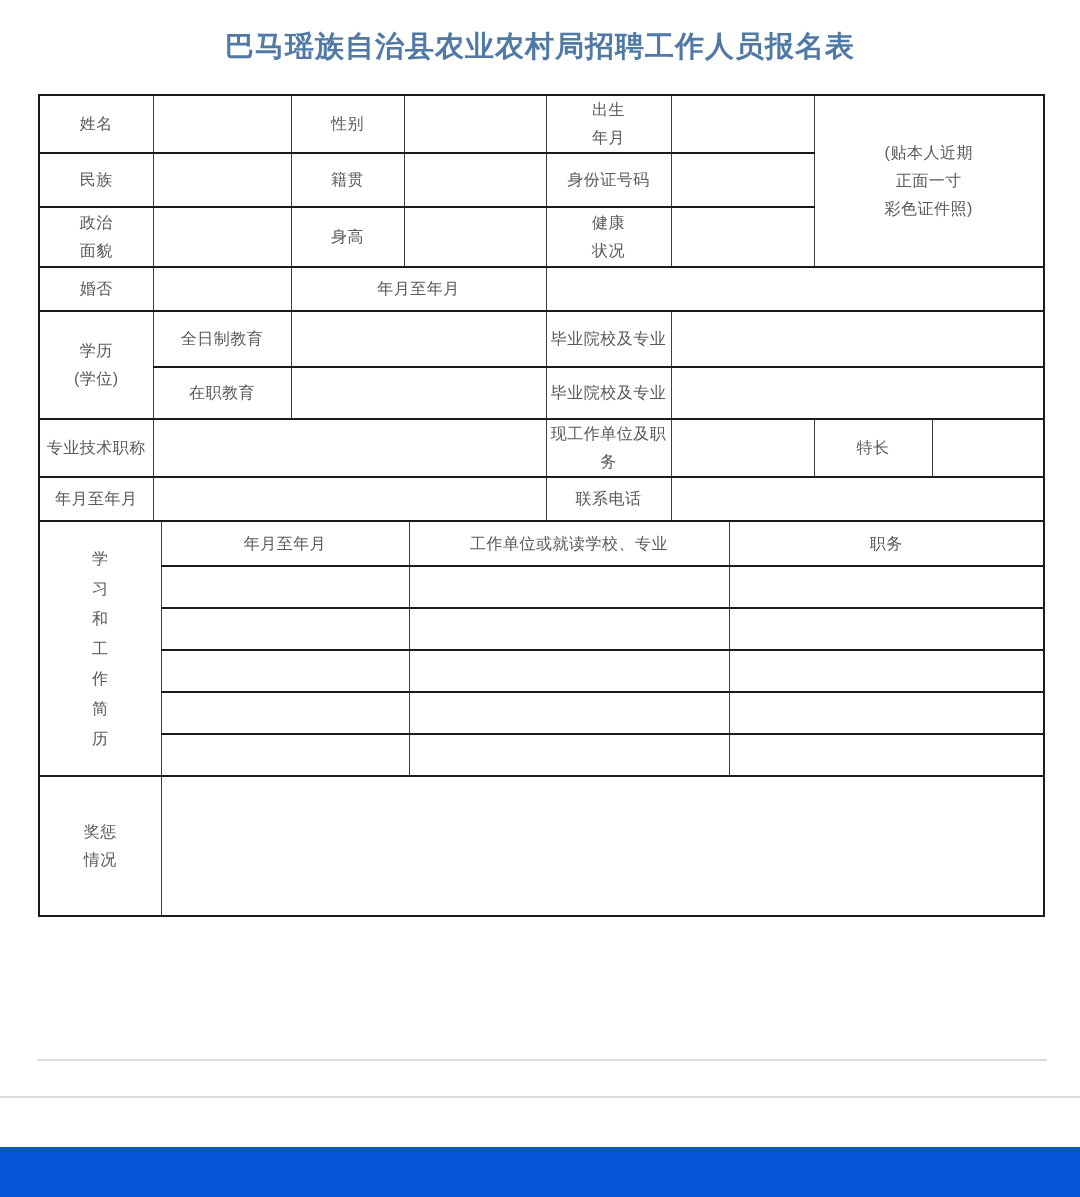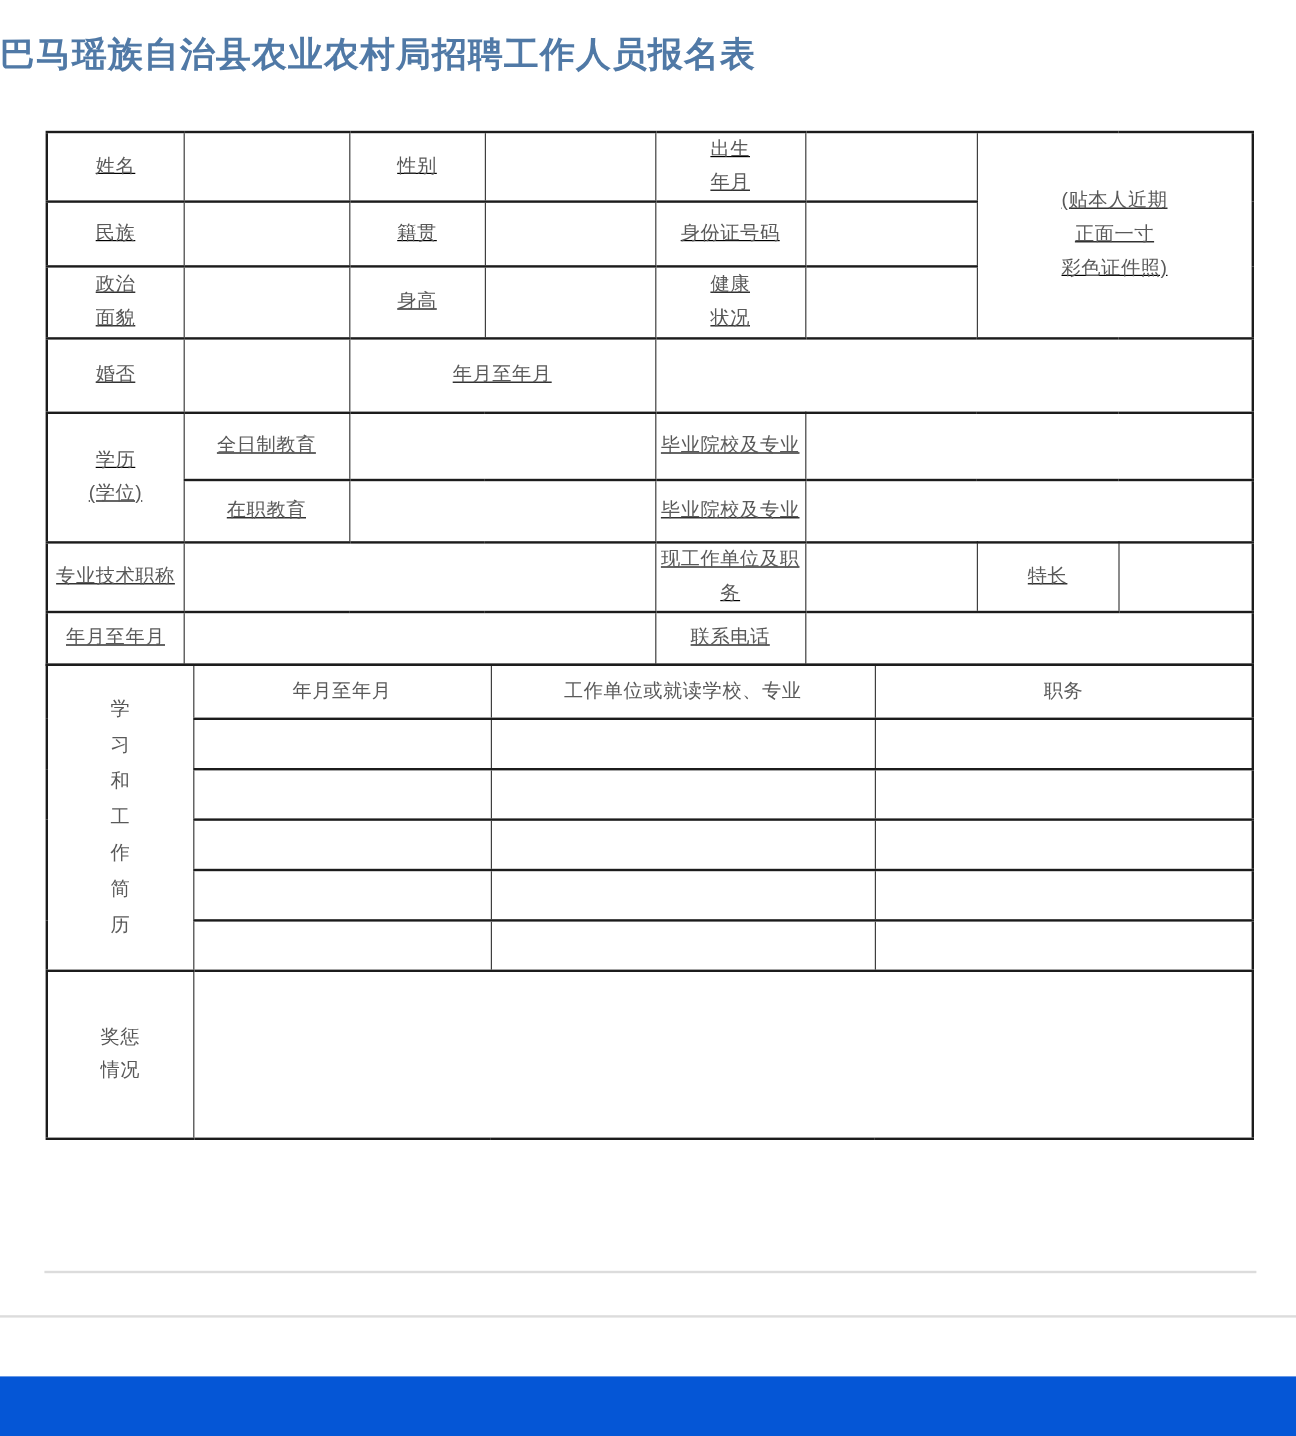--- a/index.html
+++ b/index.html
@@ -8,32 +8,33 @@
     width: 1080px;
     height: 1197px;
     position: relative;
     background: #ffffff;
     font-family: "Liberation Sans", "DejaVu Sans", sans-serif;
     overflow: hidden;
   }
   .page-title {
     padding-top: 26px;
     line-height: 40px;
+    text-align: center;
     font-size: 29px;
     font-weight: bold;
     letter-spacing: 1px;
     color: #5079a6;
   }
   table.form-table {
     border-collapse: collapse;
     margin-left: 38px;
     table-layout: fixed;
     border: 2px solid #1c1c1c;
   }
-  #table-main { width: 1005px; margin-top: 43px; text-decoration: underline; }
+  #table-main { width: 1005px; margin-top: 28px; }
   #table-resume { width: 1005px; margin-top: -2px; }
   td {
     border-left: 1px solid #3f3f3f;
     border-right: 1px solid #3f3f3f;
     border-top: 2px solid #1c1c1c;
     border-bottom: 2px solid #1c1c1c;
     text-align: center;
     vertical-align: middle;
     color: #595959;
     font-size: 16px;
@@ -97,21 +98,21 @@
     <tr style="height:60px">
       <td><span class="ct">政治
 面貌</span></td>
       <td></td>
       <td><span class="ct">身高</span></td>
       <td></td>
       <td><span class="ct">健康
 状况</span></td>
       <td></td>
     </tr>
-    <tr style="height:62px">
+    <tr style="height:44px">
       <td><span class="ct">婚否</span></td>
       <td></td>
       <td colspan="2"><span class="ct">年月至年月</span></td>
       <td colspan="4"></td>
     </tr>
     <tr style="height:56px">
       <td rowspan="2"><span class="ct">学历
 (学位)</span></td>
       <td><span class="ct">全日制教育</span></td>
       <td colspan="2"></td>

